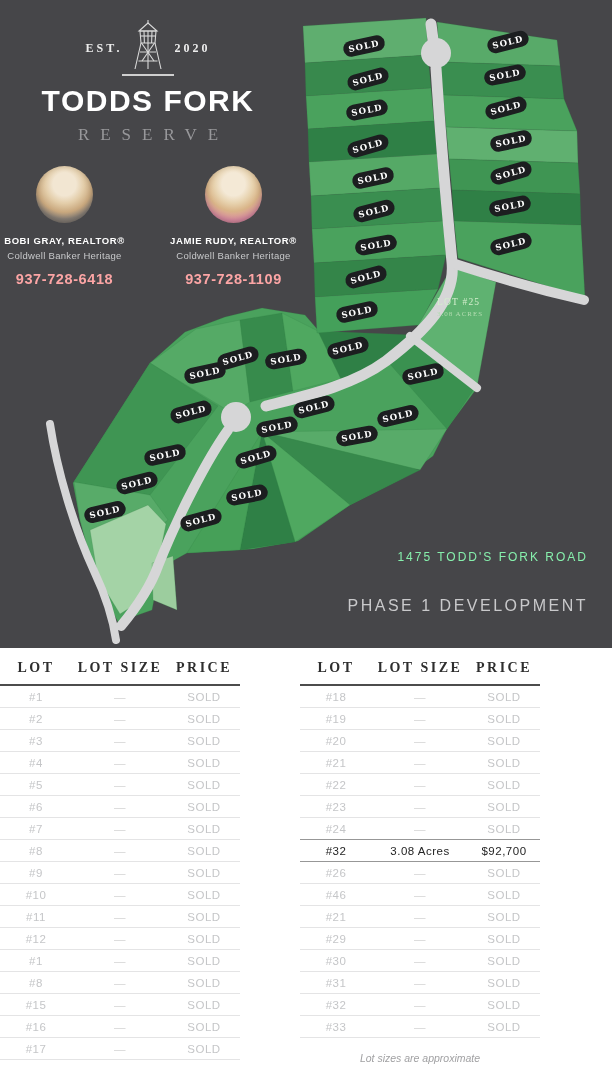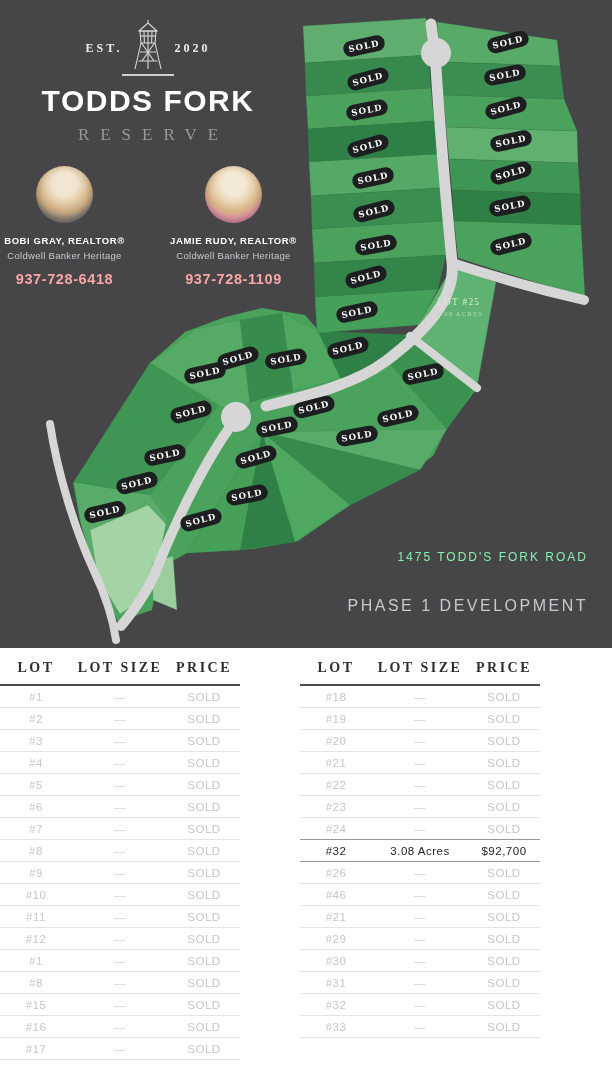--- a/index.html
+++ b/index.html
@@ -470,16 +470,17 @@
             <span>#32</span>
             <span class="dash">—</span>
             <span>SOLD</span>
           </div>
           <div class="trow">
             <span>#33</span>
             <span class="dash">—</span>
             <span>SOLD</span>
           </div>
         </div>
+      <div class="note">Lot sizes are approximate</div>
     </div>
   </section>
 
 </div>
 
 </body></html>

